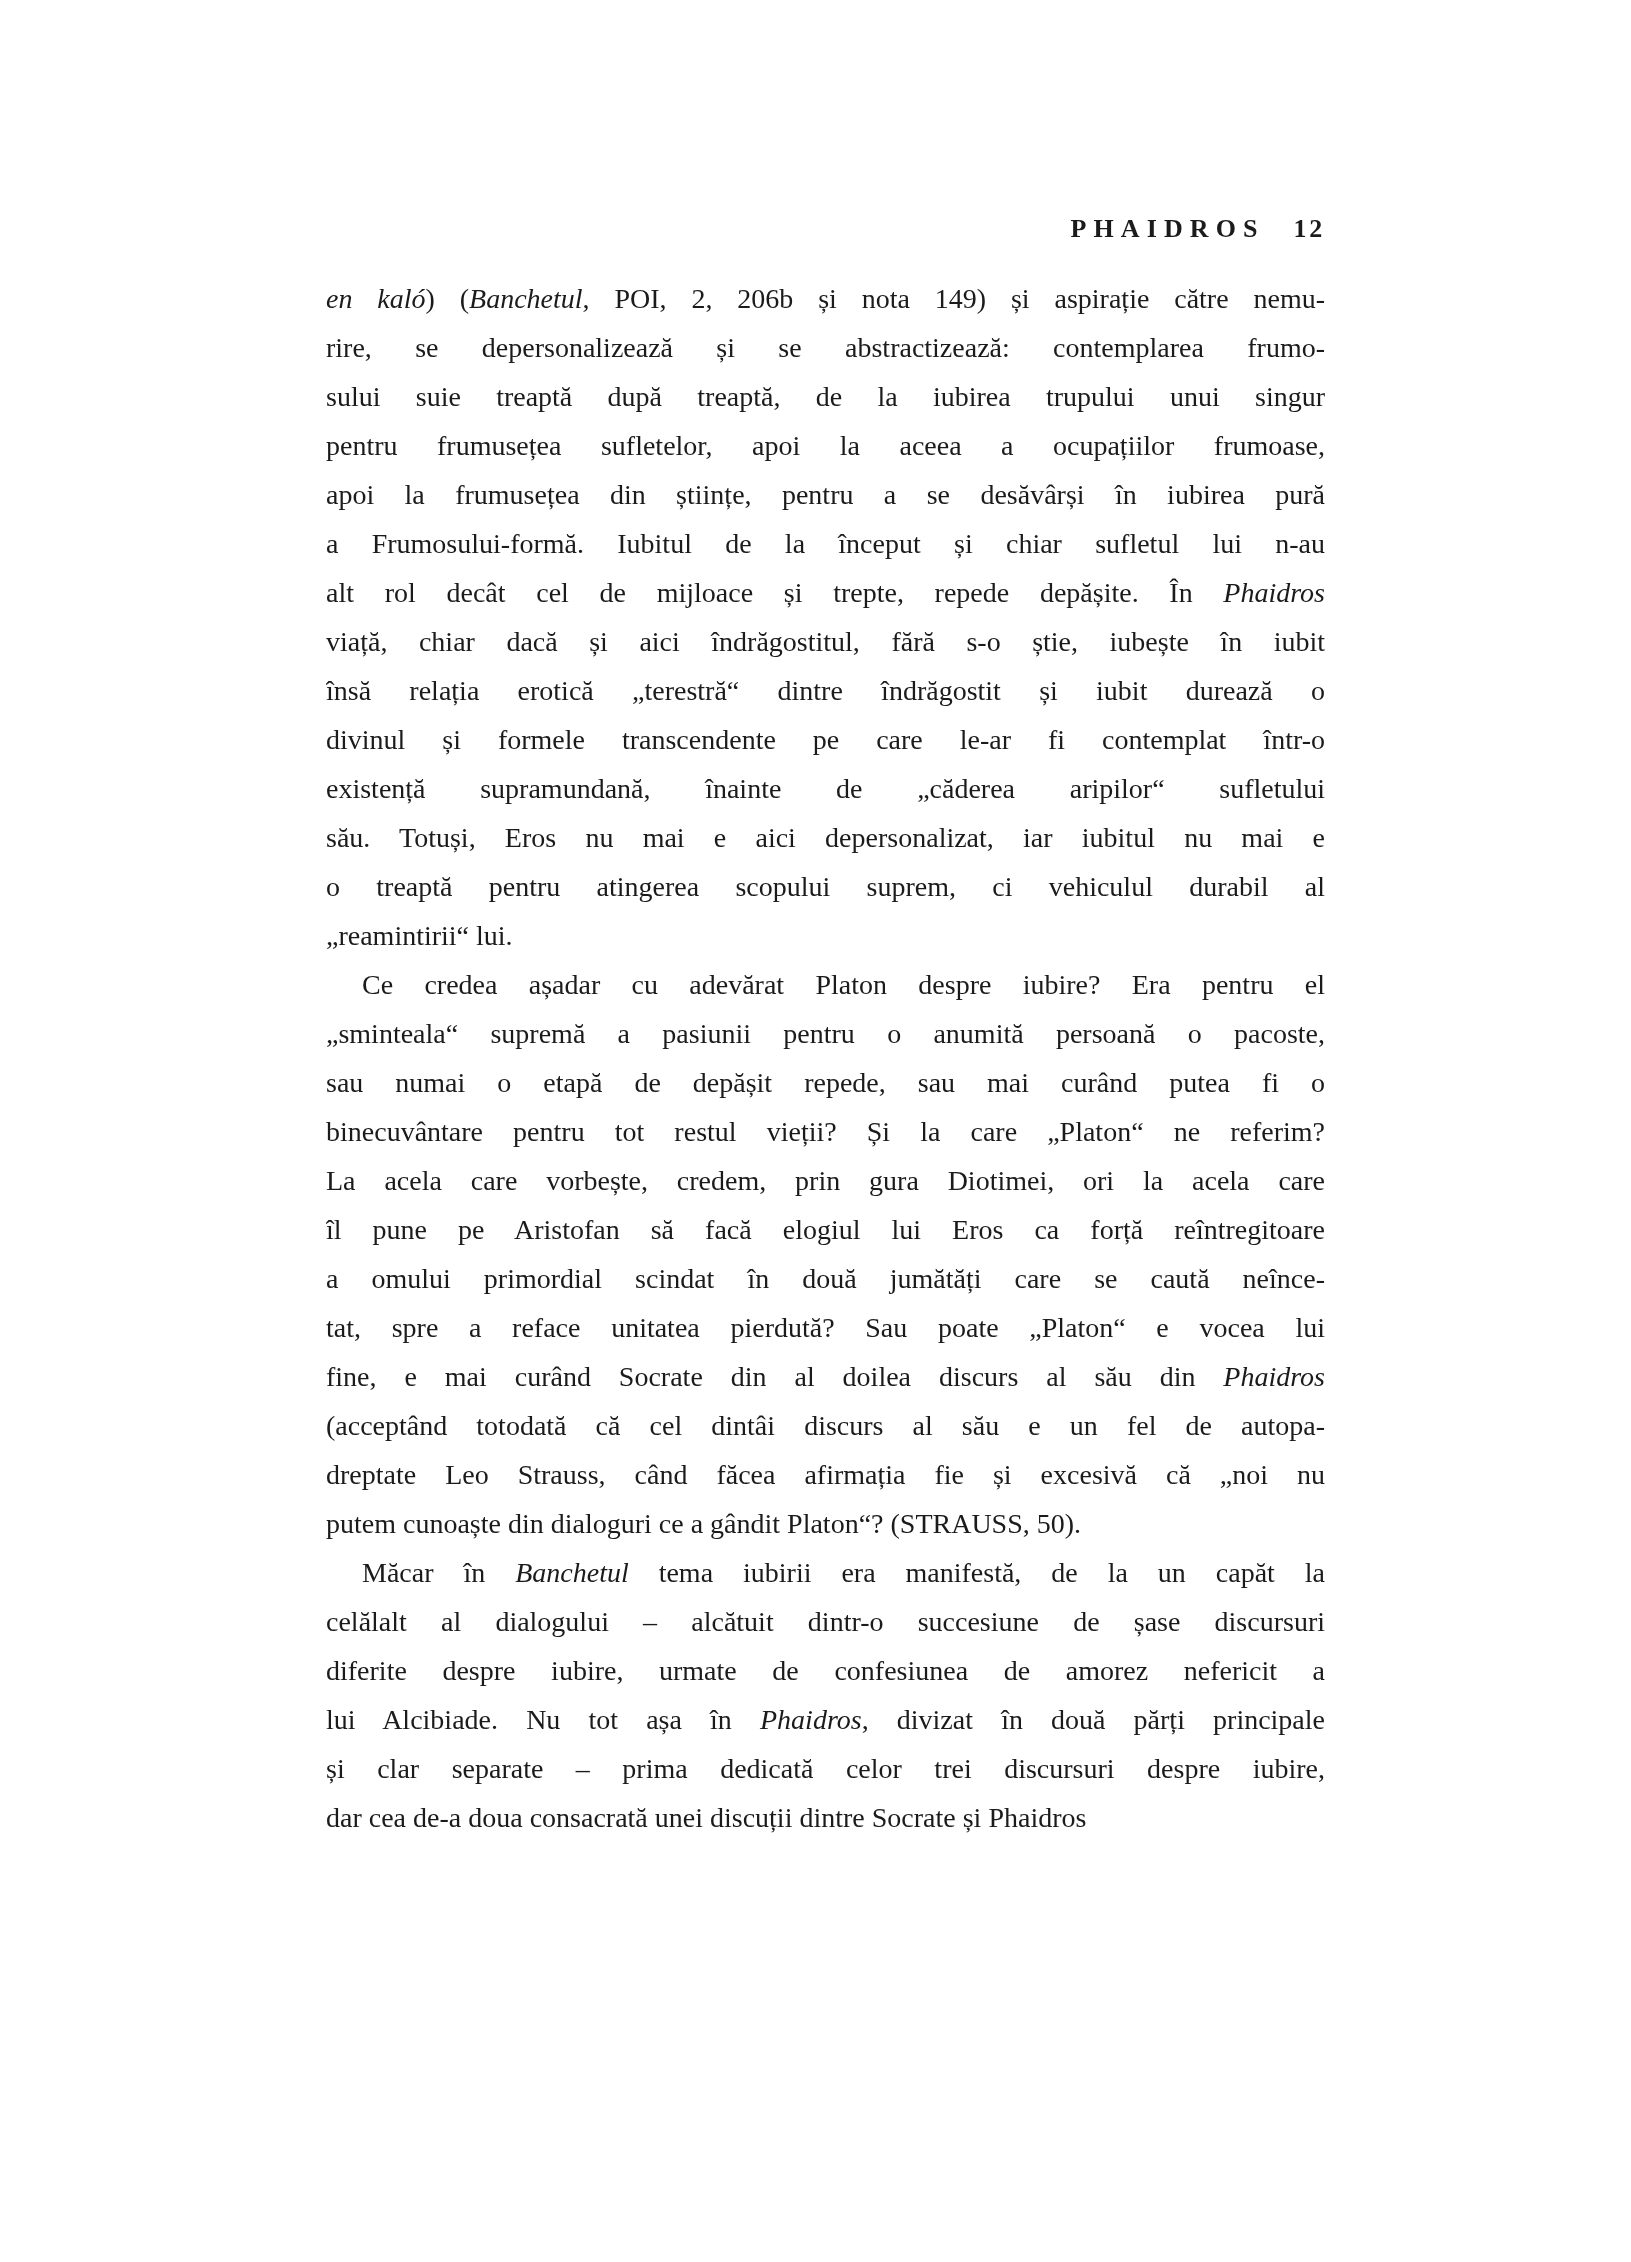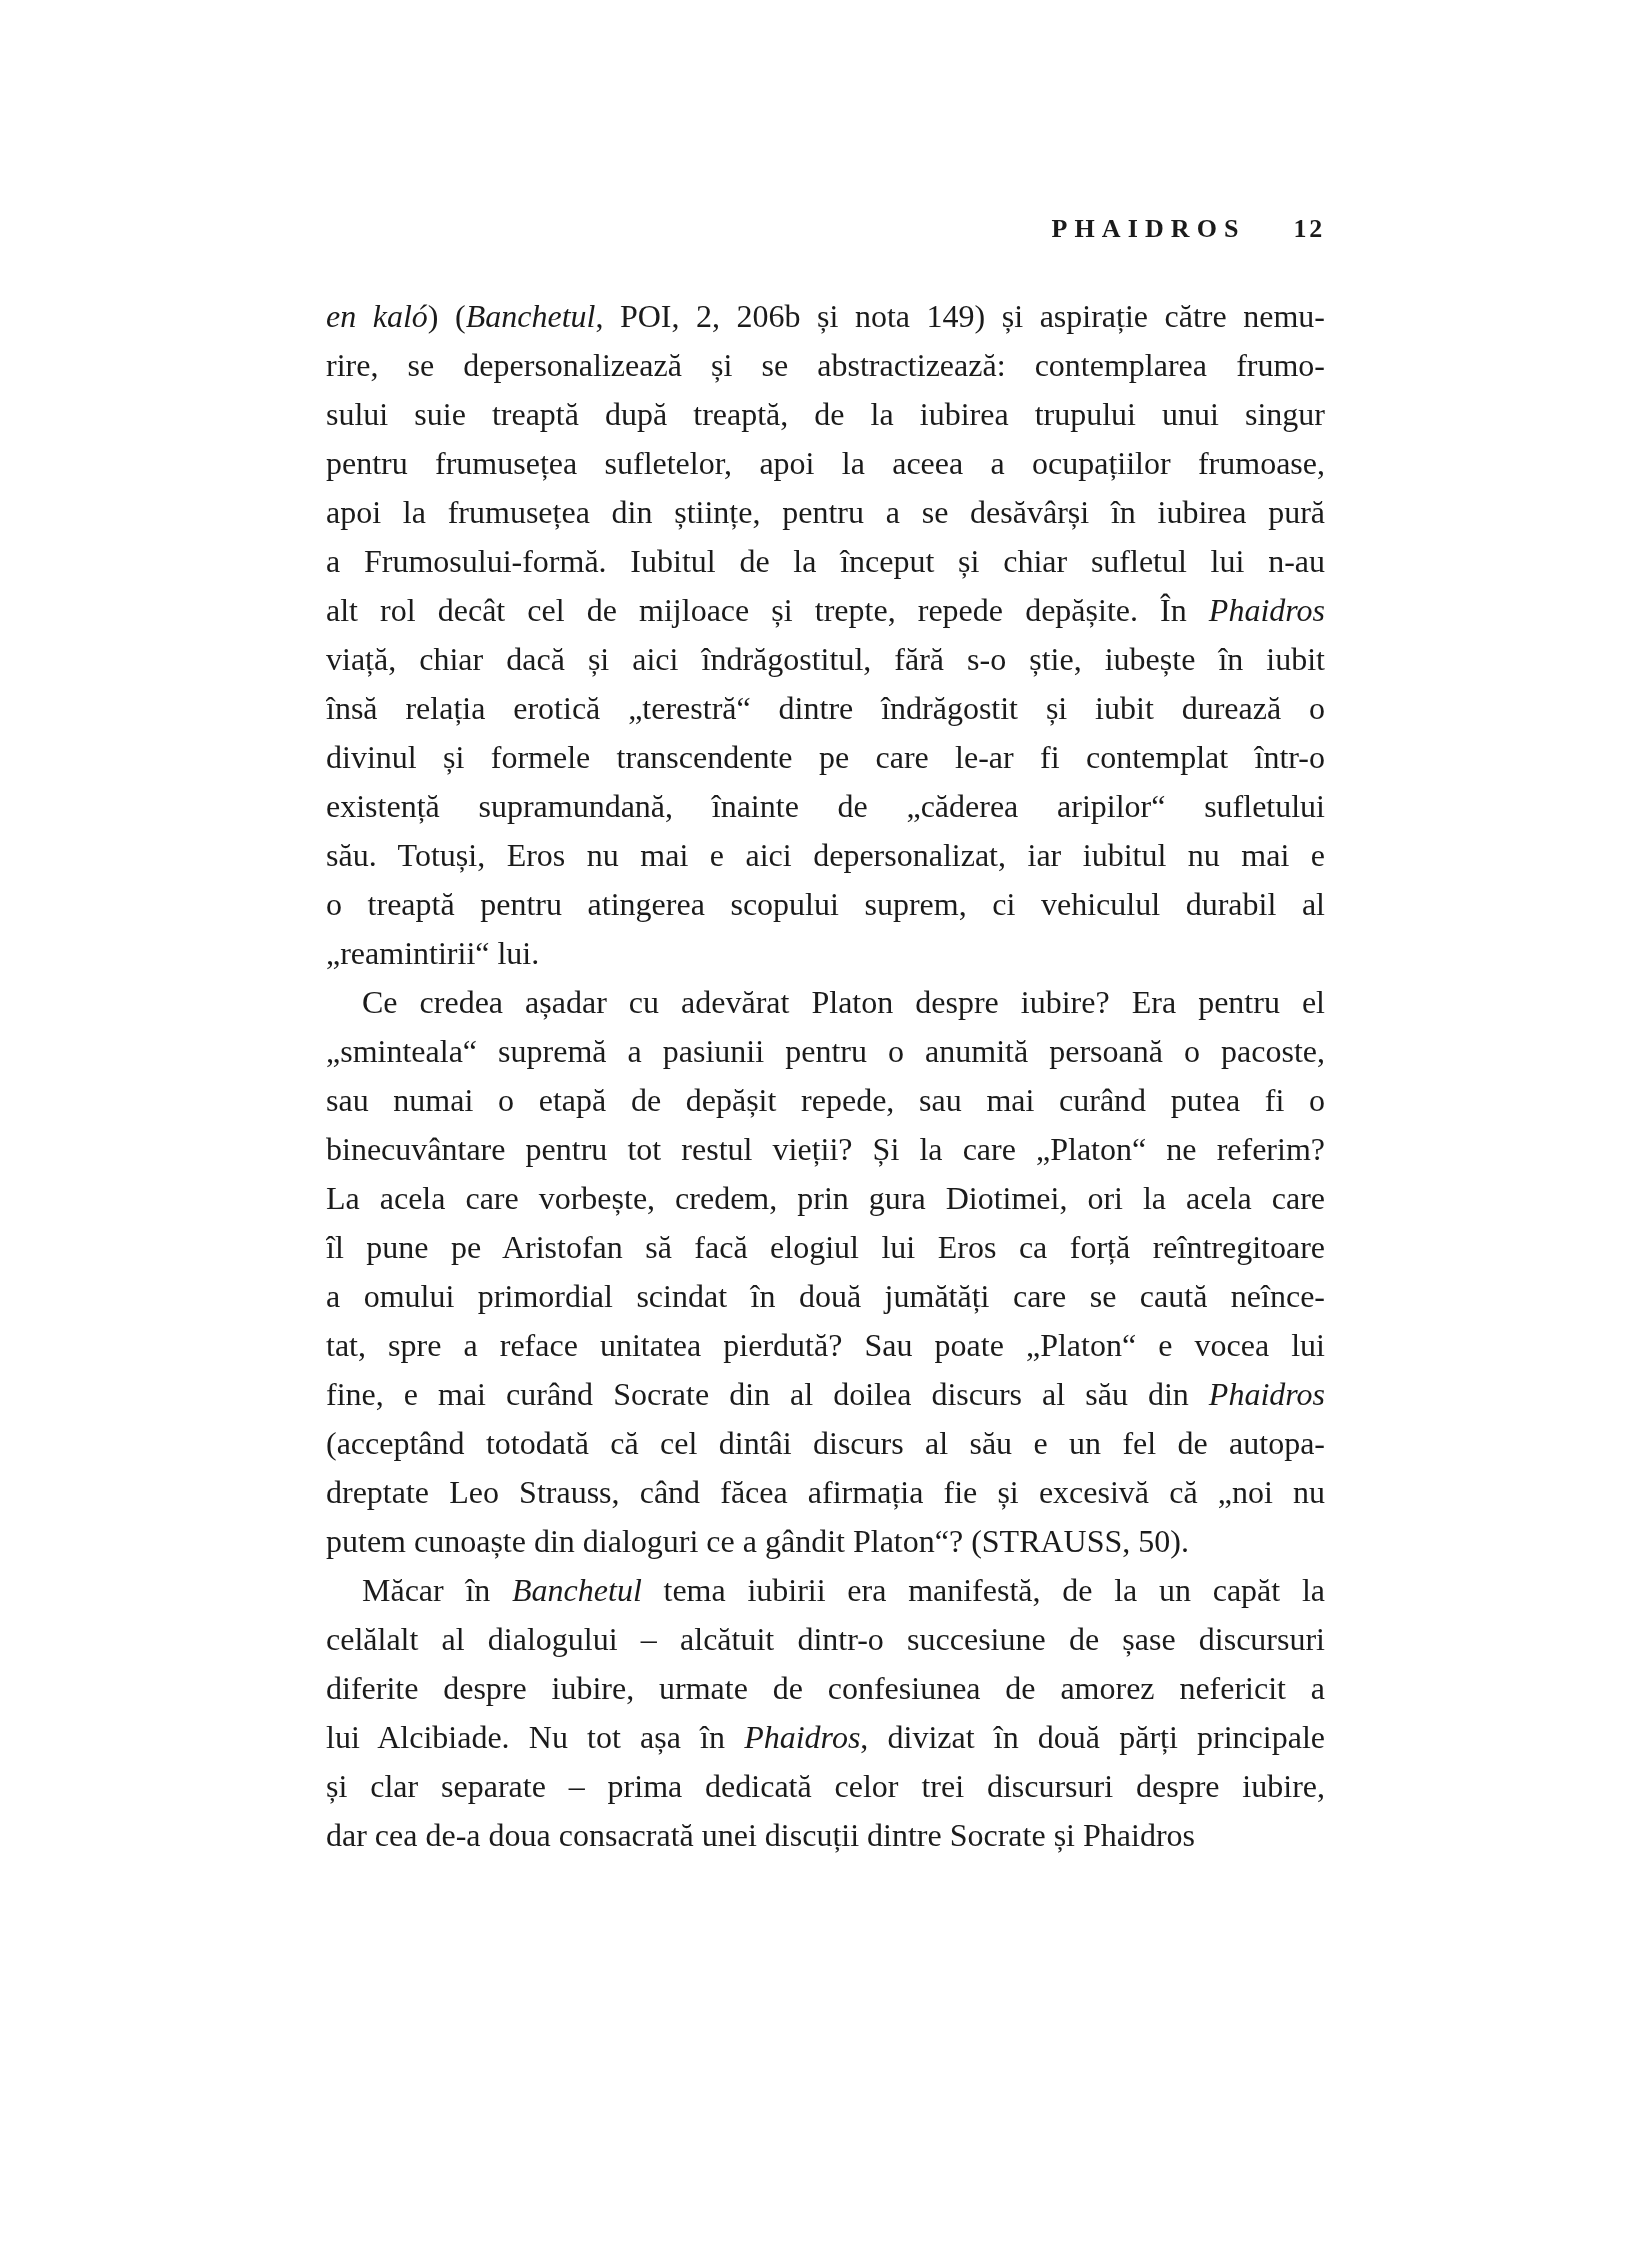--- a/index.html
+++ b/index.html
@@ -17,25 +17,25 @@
   }
   .running-header {
     position: absolute;
     top: 214px; left: 326px; width: 999px;
     text-align: right;
     font-size: 26px;
     font-weight: 600;
     white-space: nowrap;
   }
   .running-header .htitle { letter-spacing: 7.1px; }
-  .running-header .hnum   { margin-left: 48px; letter-spacing: 2.7px; }
+  .running-header .hnum   { margin-left: 29px; letter-spacing: 2.7px; }
   .text-block {
     position: absolute;
-    left: 326px; top: 292px; width: 999px;
-    font-size: 32px;
+    left: 326px; top: 274px; width: 999px;
+    font-size: 28px;
     line-height: 49px;
   }
   .text-line {
     text-align: justify;
     text-align-last: justify;
     overflow: hidden;
     white-space: normal;
   }
   .text-line.para-end {
     text-align: right;

